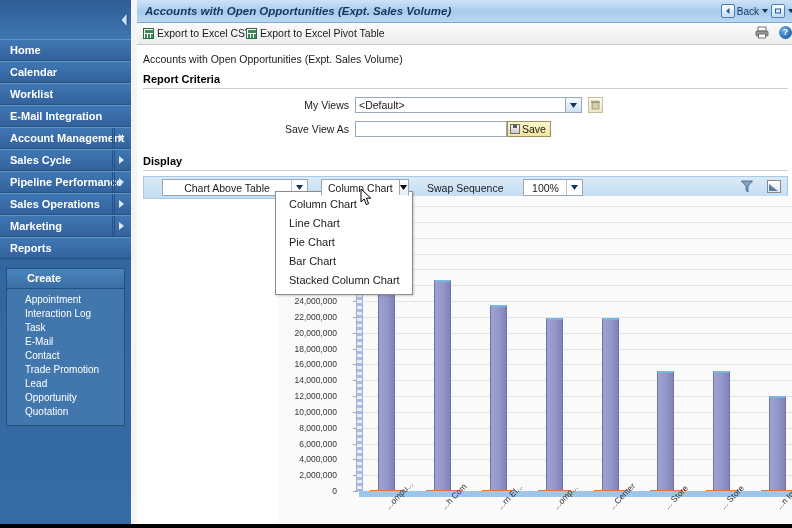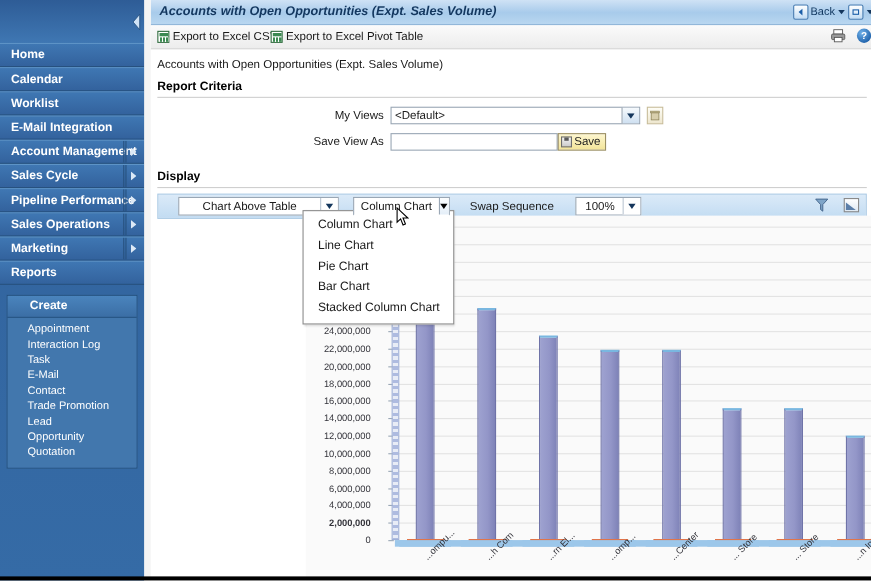--- a/index.html
+++ b/index.html
@@ -716,21 +716,21 @@
             <div class="gridline" style="top: 221.667px;"></div>
             <div class="ytick-label" style="top: 221.667px;">8,000,000</div>
             <div class="ytick-mark" style="top: 221.667px;"></div>
             <div class="gridline" style="top: 237.5px;"></div>
             <div class="ytick-label" style="top: 237.5px;">6,000,000</div>
             <div class="ytick-mark" style="top: 237.5px;"></div>
             <div class="gridline" style="top: 253.333px;"></div>
             <div class="ytick-label" style="top: 253.333px;">4,000,000</div>
             <div class="ytick-mark" style="top: 253.333px;"></div>
             <div class="gridline" style="top: 269.167px;"></div>
-            <div class="ytick-label" style="top: 269.167px; font-weight: bold;">2,000,000</div>
+            <div class="ytick-label" style="top: 269.167px;">2,000,000</div>
             <div class="ytick-mark" style="top: 269.167px;"></div>
             <div class="gridline" style="top: 285px;"></div>
             <div class="ytick-label" style="top: 285px;">0</div>
             <div class="ytick-mark" style="top: 285px;"></div>
             <div class="bar-pad" style="left: 4.47111px; width: 46.9467px;"></div>
             <div class="bar-wrap" title="...ompu...: 35,500,000" style="left: 18.9444px;">
               <div class="bar" style="height: 281.042px;"></div>
             </div>
             <div class="bar-base2" style="left: 11.1778px; width: 33.5333px;"></div>
             <div class="bar-pad" style="left: 60.36px; width: 46.9467px;"></div>

